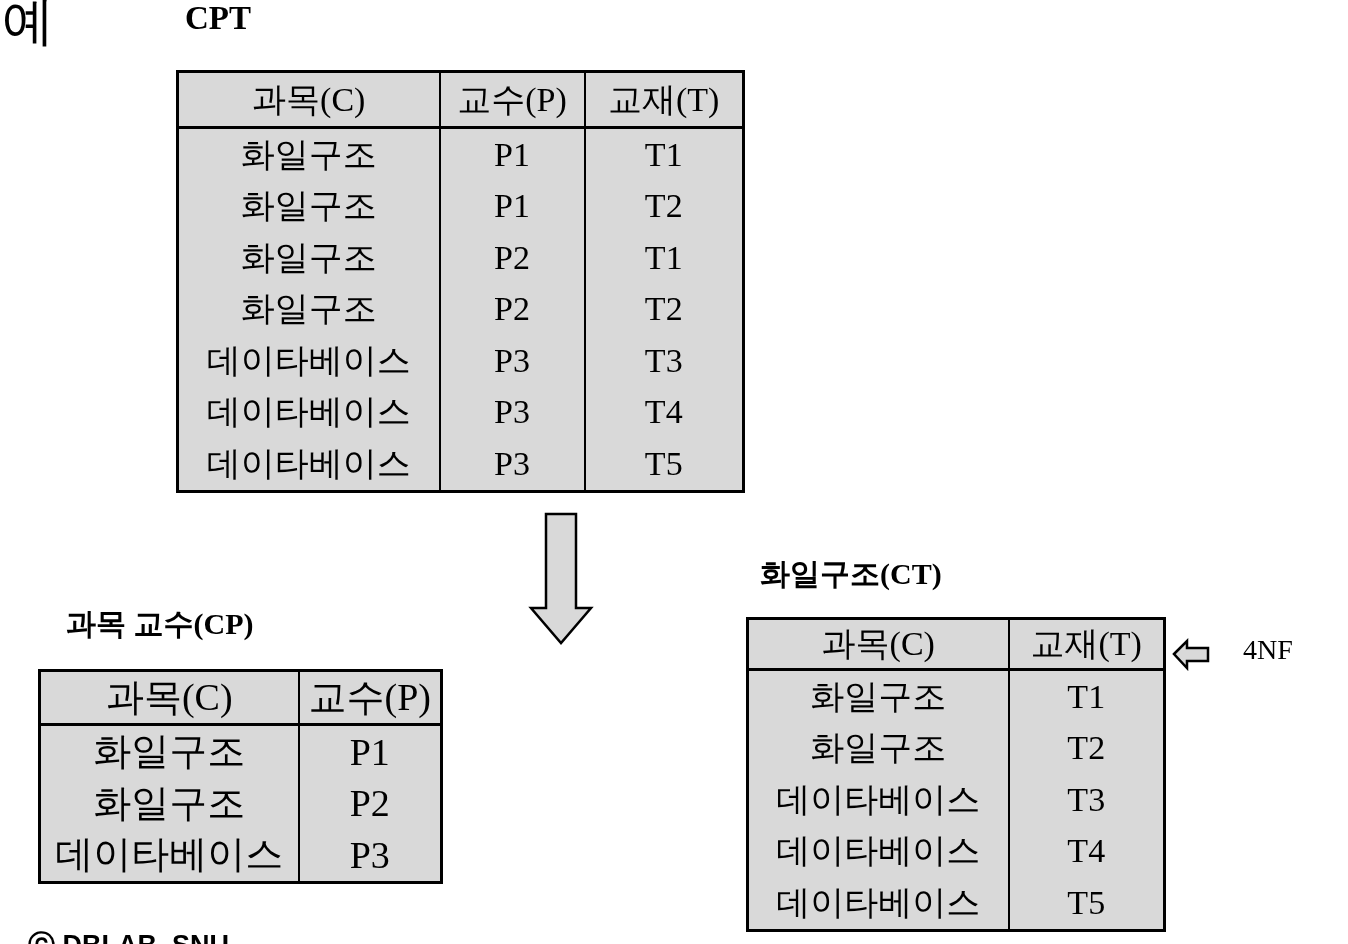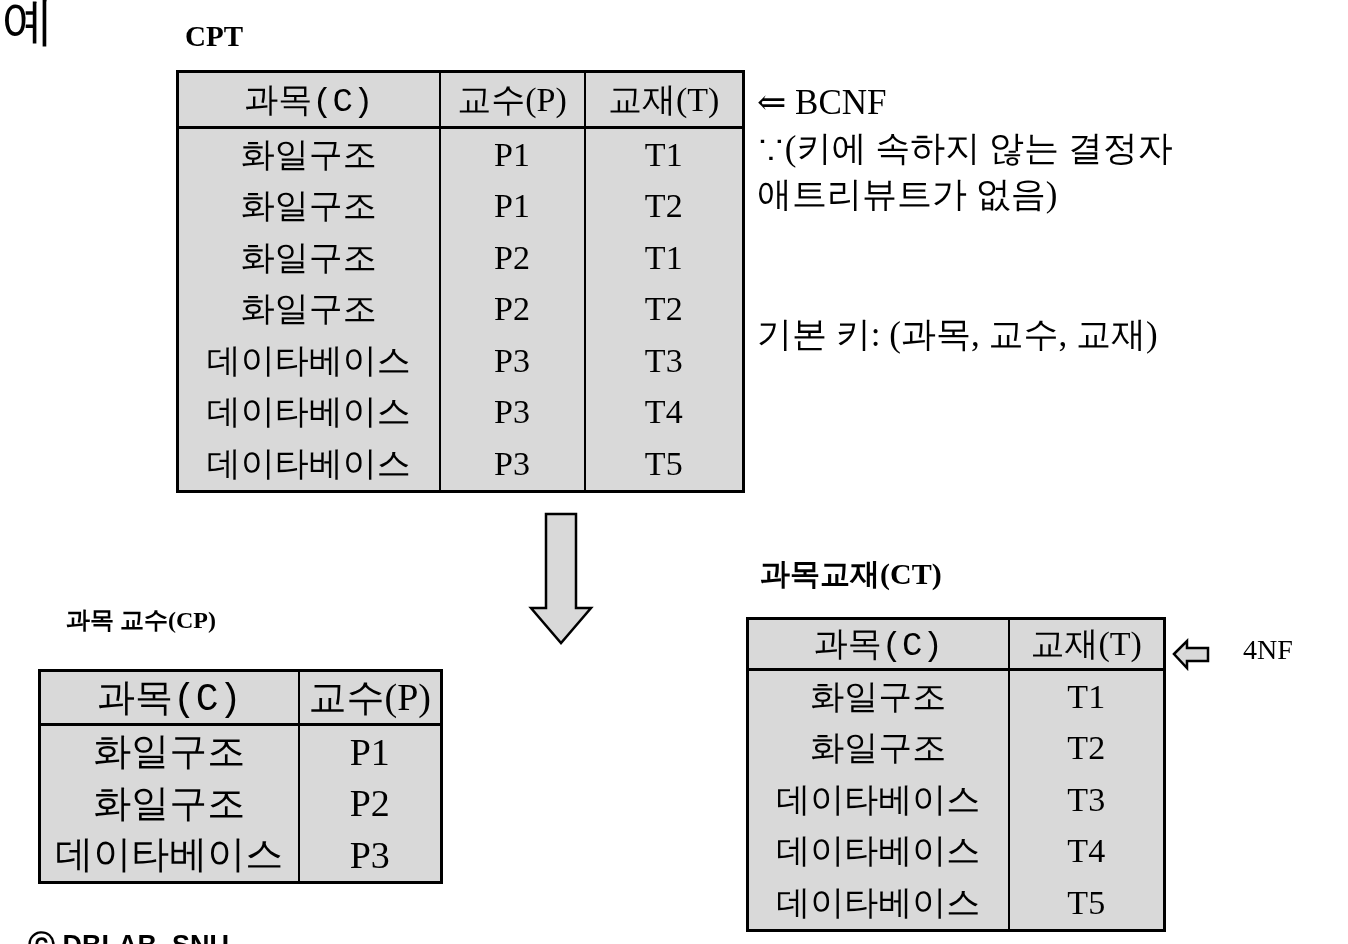--- a/index.html
+++ b/index.html
@@ -20,40 +20,40 @@
     font-family:"Liberation Serif","DejaVu Serif",serif;
   }
   .abs{position:absolute;}
 
   .slide-title{
     left:2px;top:-8px;
     font-size:52px;line-height:1.15;
     font-family:"Liberation Sans","DejaVu Sans",sans-serif;
   }
   .table-label{font-weight:bold;white-space:nowrap;}
-  .cpt-label{left:185px;top:20px;font-size:29px;}
-  .cp-label{left:66px;top:604px;font-size:24px;}
+  .cpt-label{left:185px;top:0;font-size:33px;}
+  .cp-label{left:66px;top:604px;font-size:30px;}
   .ct-label{left:760px;top:554px;font-size:30px;}
 
   table.rel{
     border-collapse:collapse;
     table-layout:fixed;
     background:var(--table-fill);
     border:3px solid var(--border);
   }
   table.rel th,table.rel td{
     padding:0 4px;
     text-align:center;
     vertical-align:middle;
     font-weight:normal;
     border-left:2px solid var(--border);
     overflow:hidden;
     white-space:nowrap;
   }
-  table.rel th:first-child,table.rel td:first-child{border-left:none;font-family:Liberation Mono, monospace;}
+  table.rel th:first-child,table.rel td:first-child{border-left:none;}
   table.rel thead th{border-bottom:3px solid var(--border);}
 
   .cpt-table{left:176px;top:70px;width:566px;font-size:34px;}
   .cpt-table th{height:53px;}
   .cpt-table td{height:51.5px;}
 
   .cp-table{left:38px;top:669px;width:402px;font-size:38px;}
   .cp-table th{height:48px;}
   .cp-table td{height:51.5px;}
 
@@ -137,28 +137,22 @@
         <td>T4</td>
       </tr>
       <tr>
         <td>데이타베이스</td>
         <td>P3</td>
         <td>T5</td>
       </tr>
     </tbody>
   </table>
 
-  <div class="abs note bcnf-note">
-    <div><span>⇐</span> <span>BCNF</span></div>
-    <div>∵(키에 속하지 않는 결정자</div>
-    <div>애트리뷰트가 없음)</div>
-  </div>
 
   <div class="abs note key-note">
-    <div>기본 키: (과목, 교수, 교재)</div>
   </div>
 
   <svg class="abs block-arrow down-arrow" width="66" height="133" viewBox="0 0 66 133">
     <polygon points="18,2 48,2 48,96 63,96 33,131 3,96 18,96"></polygon>
   </svg>
 
   <div class="abs table-label cp-label">과목 교수(CP)</div>
 
   <table class="abs rel cp-table">
     <colgroup>
@@ -180,21 +174,21 @@
         <td>화일구조</td>
         <td>P2</td>
       </tr>
       <tr>
         <td>데이타베이스</td>
         <td>P3</td>
       </tr>
     </tbody>
   </table>
 
-  <div class="abs table-label ct-label">과목교재(CT)</div>
+  <div class="abs table-label ct-label">화일구조(CT)</div>
 
   <table class="abs rel ct-table">
     <colgroup>
         <col style="width:261px">
         <col style="width:156px">
       </colgroup>
     <thead>
       <tr>
         <th>과목(C)</th>
         <th>교재(T)</th>

